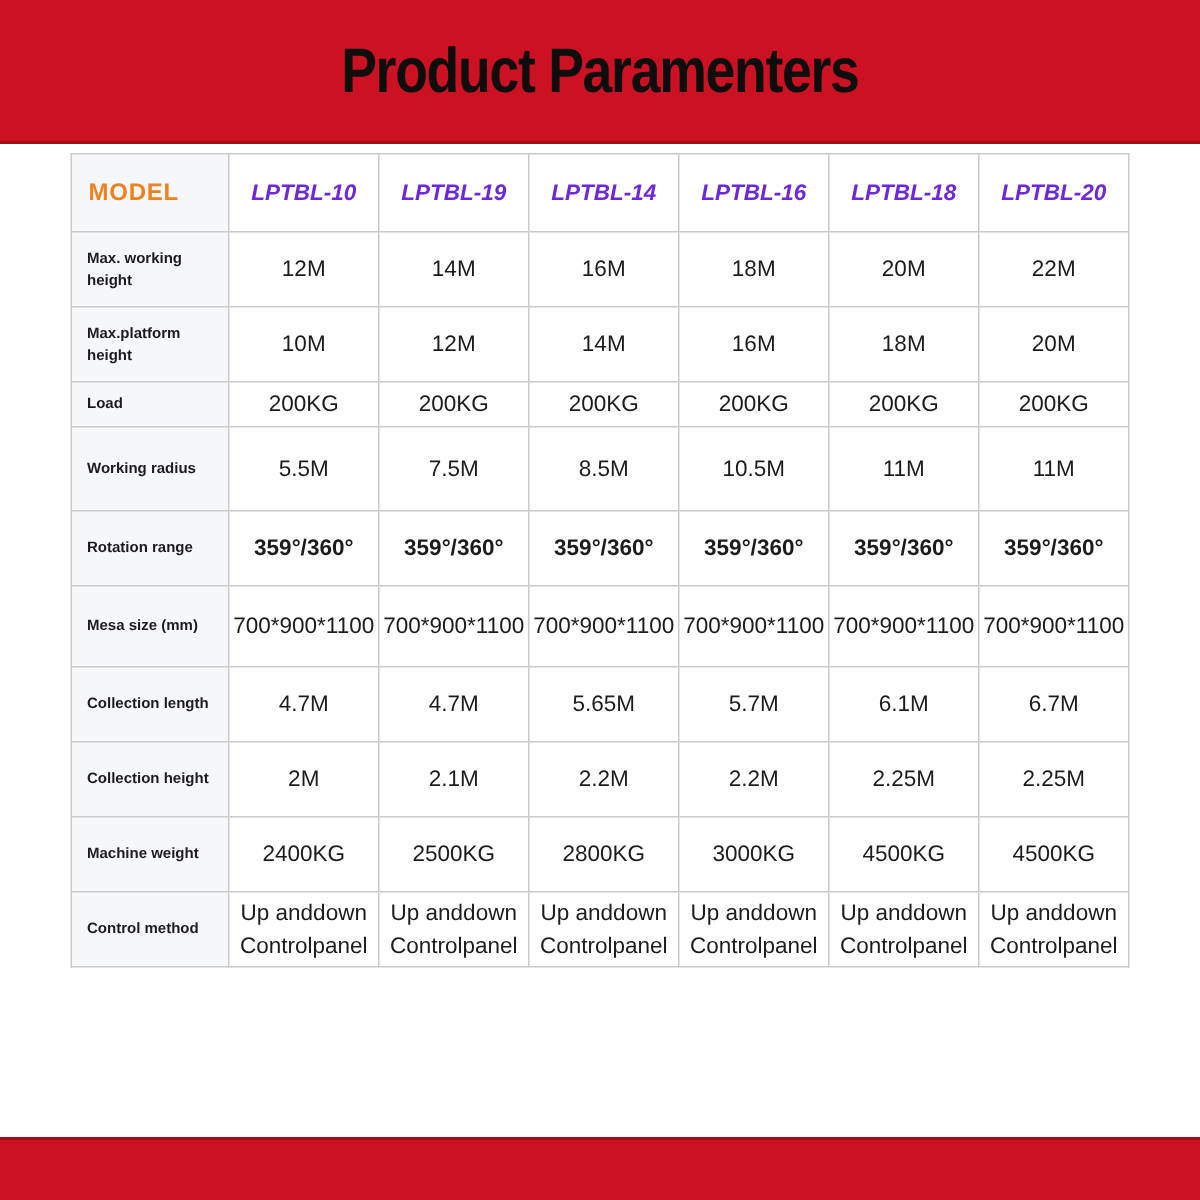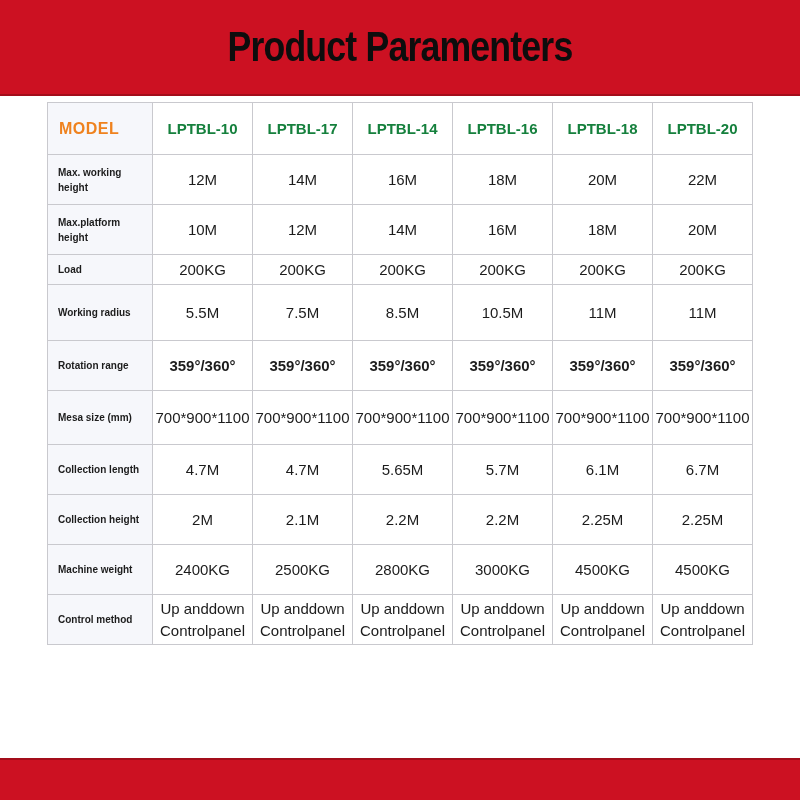--- a/index.html
+++ b/index.html
@@ -67,22 +67,23 @@
     padding-left: 11px;
     font-size: 16px;
     font-weight: 700;
     color: #ef821e;
     letter-spacing: 0.5px;
   }
   th.col-header {
     background: #ffffff;
     font-size: 15px;
     font-weight: 700;
-    color: #15803d;
+    color: #6d28d9;
     text-align: center;
+    font-style: italic;
   }
   td.row-label {
     background: #f6f7fb;
     font-size: 10px;
     font-weight: 700;
     text-align: left;
     padding: 4px 6px 4px 10px;
     line-height: 1.5;
     color: #1c1c1c;
   }
@@ -114,21 +115,21 @@
           <col class="data-col">
           <col class="data-col">
         <col class="data-col">
           <col class="data-col">
           <col class="data-col">
       </colgroup>
       <thead>
         <tr>
             <th class="model-header">MODEL</th>
             <th class="col-header">LPTBL-10</th>
-            <th class="col-header">LPTBL-17</th>
+            <th class="col-header">LPTBL-19</th>
             <th class="col-header">LPTBL-14</th>
             <th class="col-header">LPTBL-16</th>
             <th class="col-header">LPTBL-18</th>
             <th class="col-header">LPTBL-20</th>
           </tr>
       </thead>
       <tbody>
           <tr class="">
             <td class="row-label">Max. working height</td>
             <td class="value-cell">12M</td>

